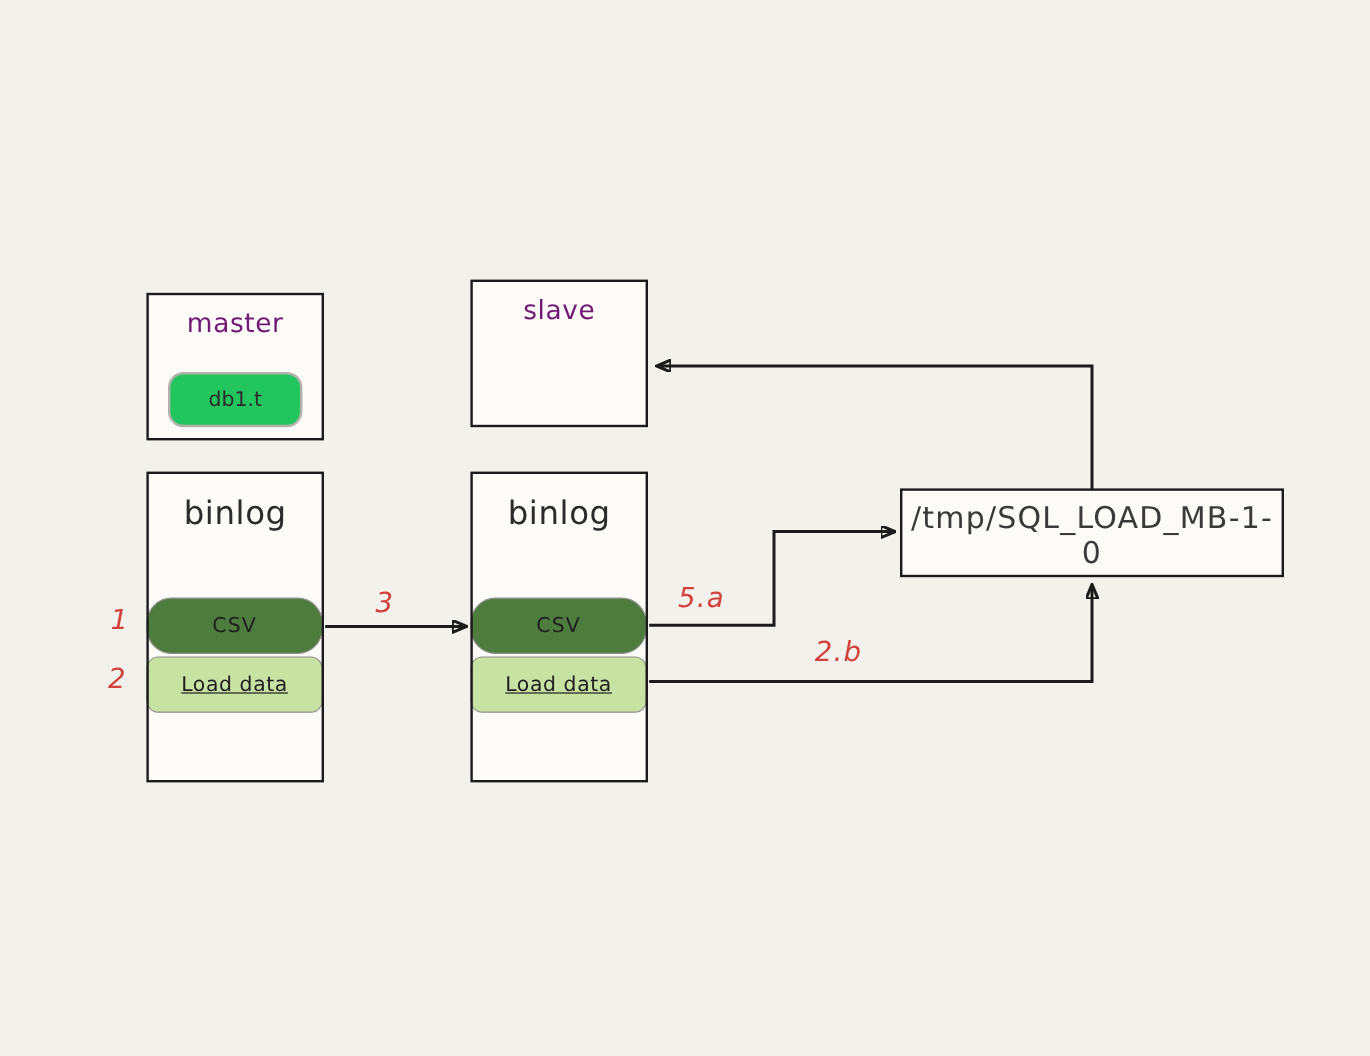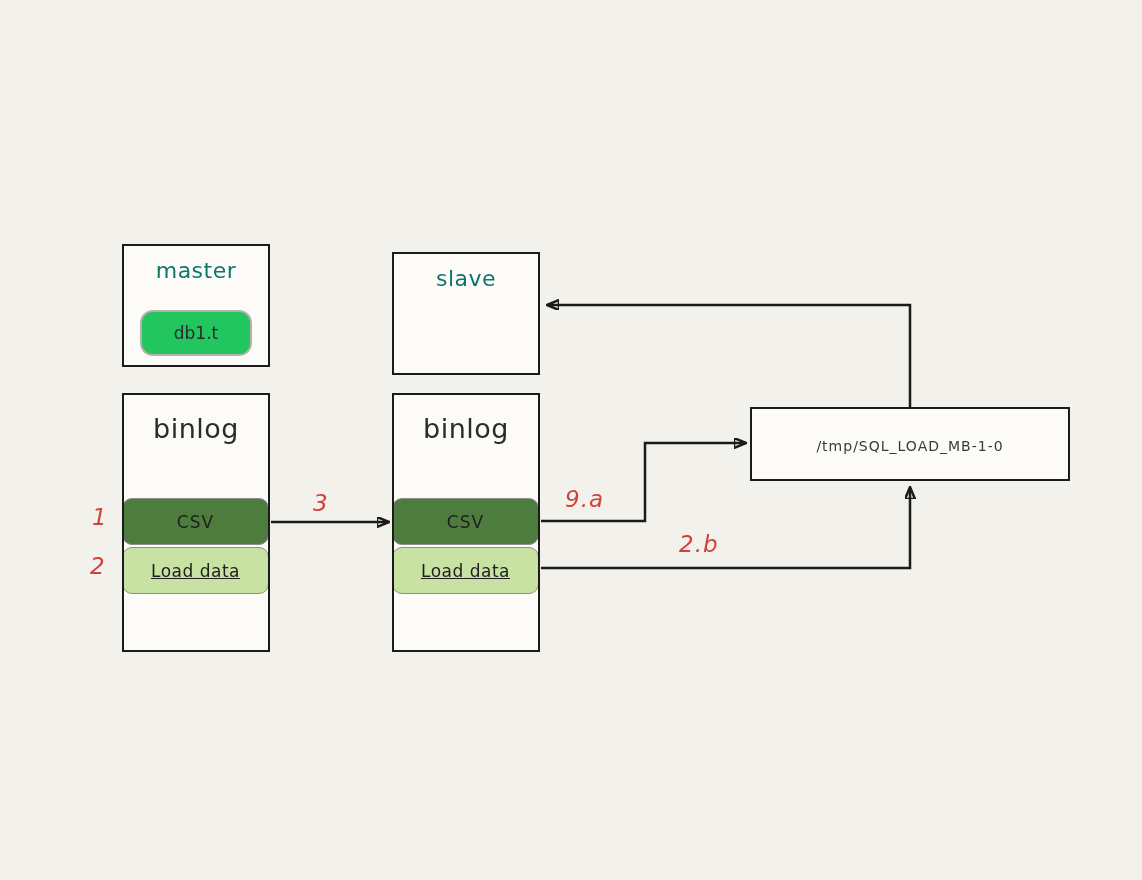--- a/index.html
+++ b/index.html
@@ -20,42 +20,42 @@
     position: absolute;
     border: 2.5px solid #1b1b1b;
     background: #fcfbf8;
     box-sizing: border-box;
   }
   .frame .frame-title {
     display: block;
     text-align: center;
     margin-top: 12px;
     font-size: 22px;
-    color: #0f766e;
+    color: #701a75;
     letter-spacing: 0.5px;
   }
   
   .pill {
     position: absolute;
     left: 16px;
     width: 112px;
     height: 46px;
     border: 2px solid #b3b1ab;
     border-radius: 13px;
     background: #22c55e;
     box-sizing: border-box;
     display: flex;
     align-items: center;
     justify-content: center;
     font-size: 17px;
     color: #2b2b2b;
   }
   
   #master-box { left: 122px; top: 244px; width: 148px; height: 123px; }
-  #slave-box  { left: 392px; top: 252px; width: 148px; height: 123px; }
+  #slave-box  { left: 392px; top: 233px; width: 148px; height: 123px; }
   #master-box .pill, #slave-box .pill { top: 64px; }
 
   .binlog {
     position: absolute;
     width: 148px;
     height: 259px;
     background: #fcfbf8;
     box-sizing: border-box;
   }
   #binlog-left  { left: 122px; top: 393px; }
@@ -91,34 +91,34 @@
     border-radius: 10px;
     box-sizing: border-box;
     display: flex;
     align-items: center;
     justify-content: center;
     font-size: 17px;
     color: #1f1f1f;
     z-index: 2;
     letter-spacing: 1px;
   }
-  .row.csv  { background: #4e7c3e; }
+  .row.csv  { background: #4e7c3e; border-radius: 21px; }
   .row.load { background: #c8e2a4; letter-spacing: 0.5px; text-decoration: underline; }
   #csv-left   { left: 122px; top: 498px; }
   #load-left  { left: 122px; top: 547px; }
   #csv-right  { left: 392px; top: 498px; }
   #load-right { left: 392px; top: 547px; }
 
   
   #tmp-box {
     left: 750px; top: 407px; width: 320px; height: 74px;
     display: flex; align-items: center; justify-content: center;
   }
   #tmp-box .tmp-label {
-    font-size: 14px;
+    font-size: 25px;
     color: #3a3a3a;
     letter-spacing: 1px;
     margin-top: 4px;
   }
 
   
   .step {
     position: absolute;
     color: #d2413c;
     font-size: 23px;
@@ -196,16 +196,16 @@
   <div class="binlog-border" id="binlog-left-border"></div>
   <div class="binlog-border" id="binlog-right-border"></div>
 
   <div class="frame" id="tmp-box">
     <span class="frame-title tmp-label">/tmp/SQL_LOAD_MB-1-0</span>
   </div>
 
   <span class="step" id="step-1">1</span>
   <span class="step" id="step-2">2</span>
   <span class="step" id="step-3">3</span>
-  <span class="step" id="step-4a">9.a</span>
+  <span class="step" id="step-4a">5.a</span>
   <span class="step" id="step-4b">2.b</span>
 
 </div>
 
 </body></html>

